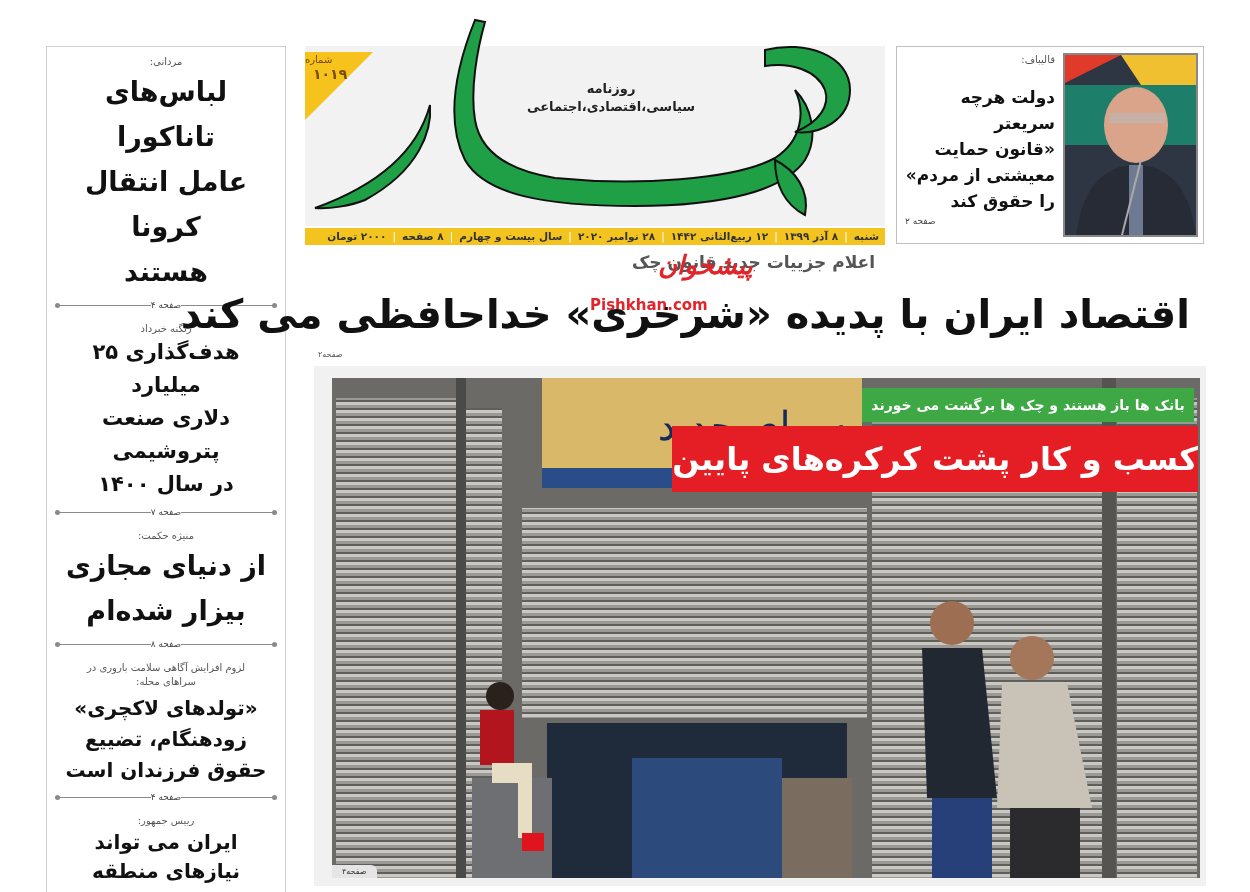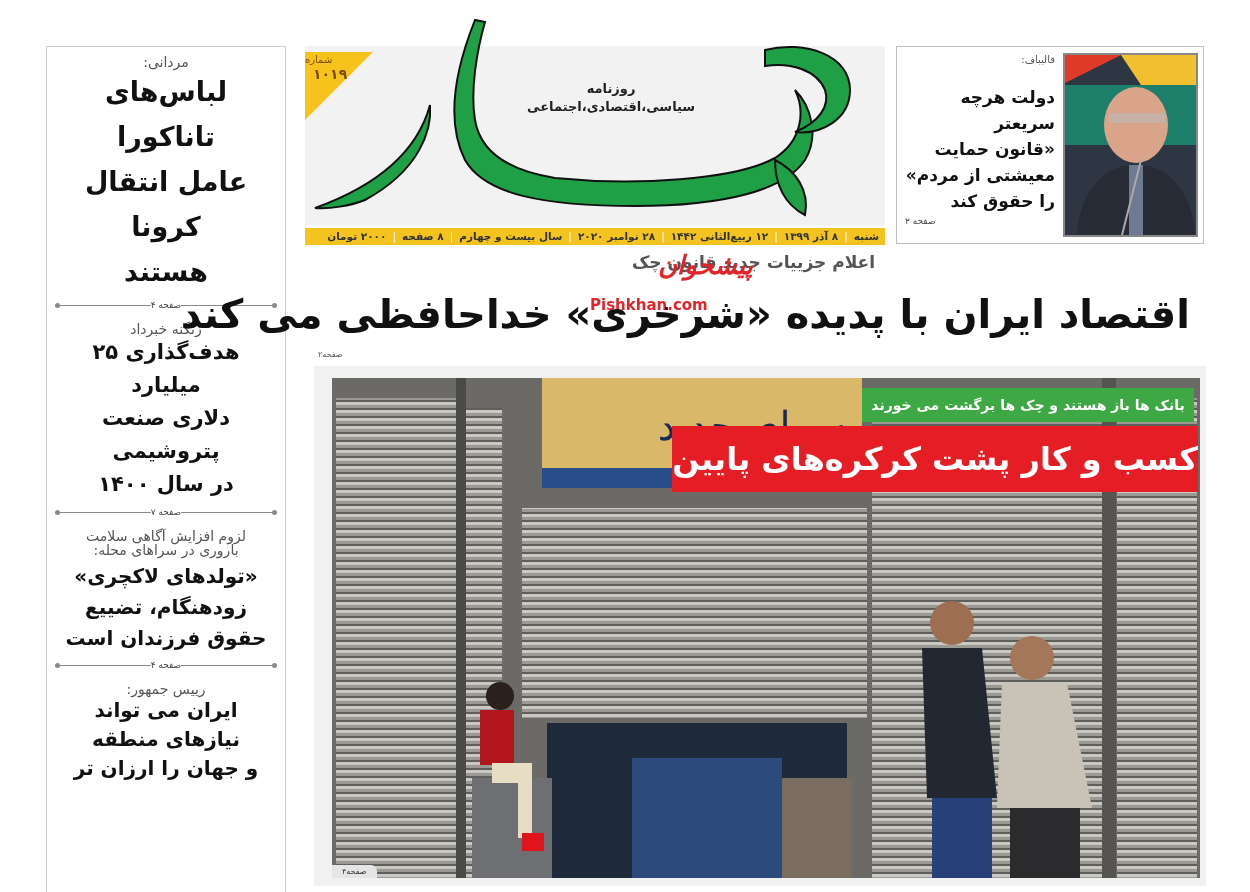--- a/index.html
+++ b/index.html
@@ -6,21 +6,21 @@
   html, body { width: 1250px; height: 892px; overflow: hidden; background: #ffffff; }
   body { position: relative; font-family: "DejaVu Sans", sans-serif; color: #111; direction: rtl; }
 
   
   .left-col {
     position: absolute; left: 46px; top: 46px; width: 240px; height: 846px;
     border: 1px solid #cfcfcf; border-bottom: none; background: #fff;
     padding: 0 10px; text-align: center;
   }
   .story { padding-top: 8px; }
-  .kicker { font-size: 14px; color: #555; line-height: 14px; }
+  .kicker { font-size: 10px; color: #555; line-height: 14px; }
   .headline { font-weight: bold; color: #111; }
   .h-xl { font-size: 27px; line-height: 45px; letter-spacing: -0.5px; }
   .h-lg { font-size: 21px; line-height: 33px; }
   .h-md { font-size: 20px; line-height: 31px; }
   .pageref {
     display: flex; align-items: center; justify-content: center; gap: 0;
     font-size: 9px; color: #444; margin: 4px 0 2px 0; height: 14px;
   }
   .pageref .line { flex: 1; height: 1px; background: #8a8a8a; position: relative; }
   .pageref .line::after {
@@ -121,20 +121,32 @@
       <div>دلاری صنعت پتروشیمی</div>
       <div>در سال ۱۴۰۰</div>
     </div>
     <div class="pageref">
       <span class="line r"></span>
       <span>صفحه ۷</span>
       <span class="line l"></span>
     </div>
   </div>
 
+  <div class="story">
+    <div class="kicker">منیژه حکمت:</div>
+    <div class="headline h-xl">
+      <div>از دنیای مجازی</div>
+      <div>بیزار شده‌ام</div>
+    </div>
+    <div class="pageref">
+      <span class="line r"></span>
+      <span>صفحه ۸</span>
+      <span class="line l"></span>
+    </div>
+  </div>
 
   <div class="story">
     <div class="kicker" style="padding:0 18px;">لزوم افزایش آگاهی سلامت باروری در سراهای محله:</div>
     <div class="headline h-md" style="margin-top:4px;">
       <div>«تولدهای لاکچری»</div>
       <div>زودهنگام، تضییع</div>
       <div>حقوق فرزندان است</div>
     </div>
     <div class="pageref">
       <span class="line r"></span>

